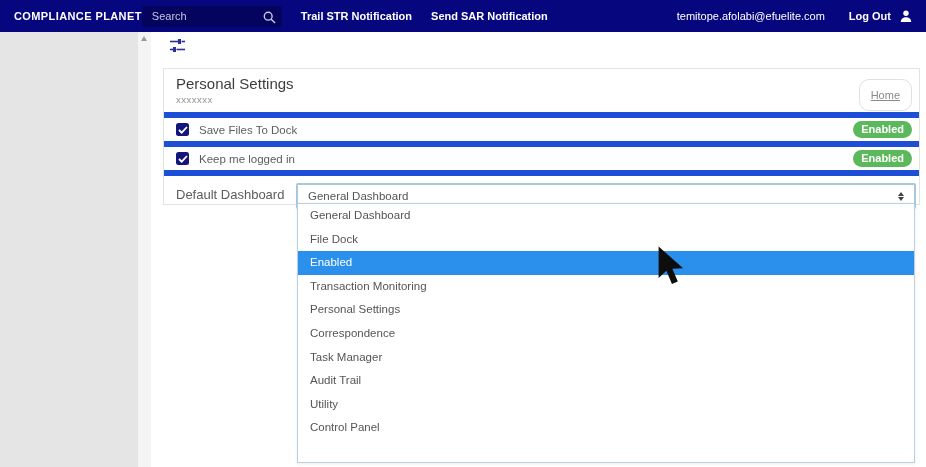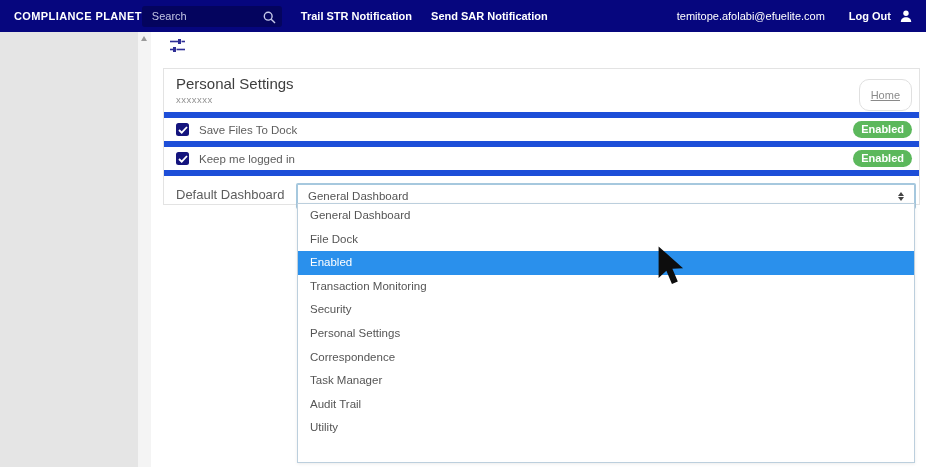--- a/index.html
+++ b/index.html
@@ -154,26 +154,26 @@
         </span>
       </div>
     </div>
   </div>
 
   <div class="dropdown">
     <div class="opt">General Dashboard</div>
     <div class="opt">File Dock</div>
     <div class="opt selected">Enabled</div>
     <div class="opt">Transaction Monitoring</div>
-    <div class="opt">Security</div>
     <div class="opt">Personal Settings</div>
     <div class="opt">Correspondence</div>
     <div class="opt">Task Manager</div>
     <div class="opt">Audit Trail</div>
     <div class="opt">Utility</div>
+    <div class="opt">Control Panel</div>
   </div>
 
   <div class="cursor">
     <svg width="36" height="44" viewBox="0 0 24 30">
       <polygon points="1.5,1 1.5,22.5 6.8,17.6 10.6,26.6 14.6,24.9 10.9,16.2 18.2,15.8" fill="#0d0d0d"></polygon>
     </svg>
   </div>
 
 </div>
 

